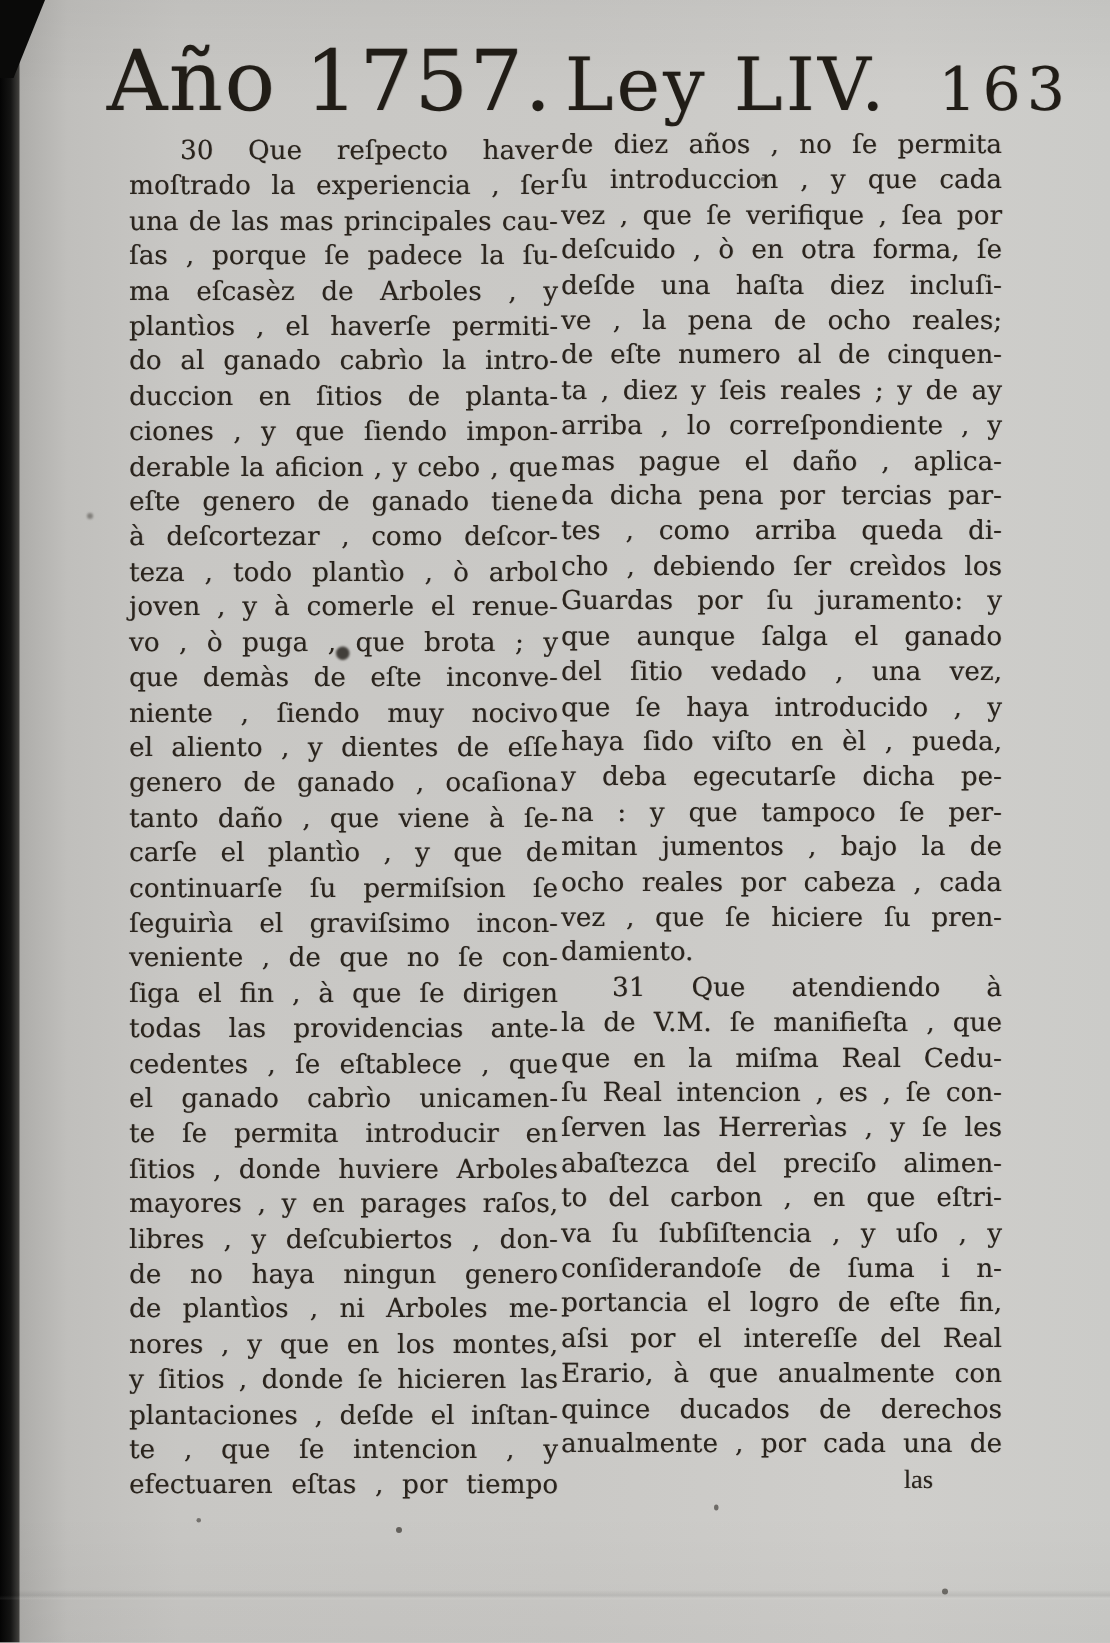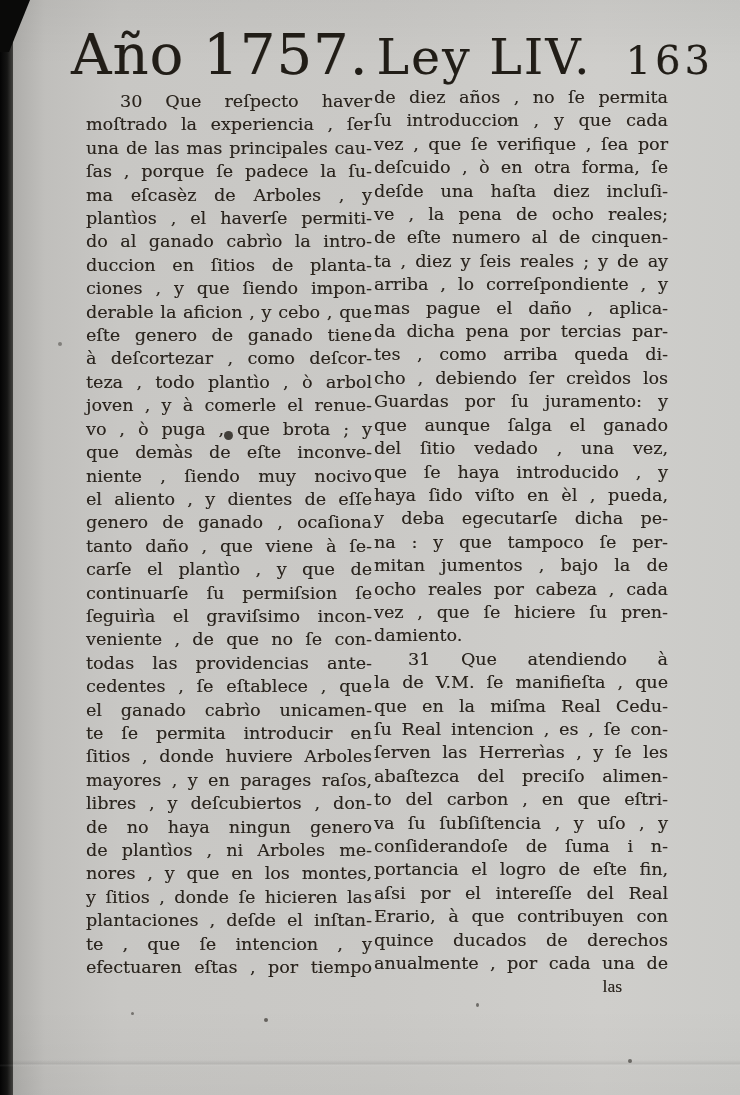--- a/index.html
+++ b/index.html
@@ -87,20 +87,21 @@
       <div class="line">vo , ò puga , que brota ; y</div>
       <div class="line">que demàs de eſte inconve-</div>
       <div class="line">niente , ſiendo muy nocivo</div>
       <div class="line">el aliento , y dientes de eſſe</div>
       <div class="line">genero de ganado , ocaſiona</div>
       <div class="line">tanto daño , que viene à ſe-</div>
       <div class="line">carſe el plantìo , y que de</div>
       <div class="line">continuarſe ſu permiſsion ſe</div>
       <div class="line">ſeguirìa el graviſsimo incon-</div>
       <div class="line">veniente , de que no ſe con-</div>
+      <div class="line">ſiga el fin , à que ſe dirigen</div>
       <div class="line">todas las providencias ante-</div>
       <div class="line">cedentes , ſe eſtablece , que</div>
       <div class="line">el ganado cabrìo unicamen-</div>
       <div class="line">te ſe permita introducir en</div>
       <div class="line">ſitios , donde huviere Arboles</div>
       <div class="line">mayores , y en parages raſos,</div>
       <div class="line">libres , y deſcubiertos , don-</div>
       <div class="line">de no haya ningun genero</div>
       <div class="line">de plantìos , ni Arboles me-</div>
       <div class="line">nores , y que en los montes,</div>
@@ -138,21 +139,21 @@
       <div class="line">la de V.M. ſe manifieſta , que</div>
       <div class="line">que en la miſma Real Cedu-</div>
       <div class="line">ſu Real intencion , es , ſe con-</div>
       <div class="line">ſerven las Herrerìas , y ſe les</div>
       <div class="line">abaſtezca del preciſo alimen-</div>
       <div class="line">to del carbon , en que eſtri-</div>
       <div class="line">va ſu ſubſiſtencia , y uſo , y</div>
       <div class="line">conſiderandoſe de ſuma i n-</div>
       <div class="line">portancia el logro de eſte fin,</div>
       <div class="line">aſsi por el intereſſe del  Real</div>
-      <div class="line">Erario, à que contribuyen con</div>
+      <div class="line">Erario, à que anualmente con</div>
       <div class="line">quince ducados de derechos</div>
       <div class="line">anualmente , por cada una de</div>
       <div class="line catch">las</div>
     </main>
 
   <div class="speck soft" style="left:224px; top:431px; width:9px; height:9px;"></div>
   <div class="speck" style="left:507px; top:118px; width:3px; height:3px; opacity:.5;"></div>
   <div class="speck" style="left:264px; top:1018px; width:4px; height:4px; opacity:.6;"></div>
   <div class="speck" style="left:476px; top:1003px; width:3px; height:4px; opacity:.55;"></div>
   <div class="speck" style="left:628px; top:1059px; width:4px; height:4px; opacity:.55;"></div>

